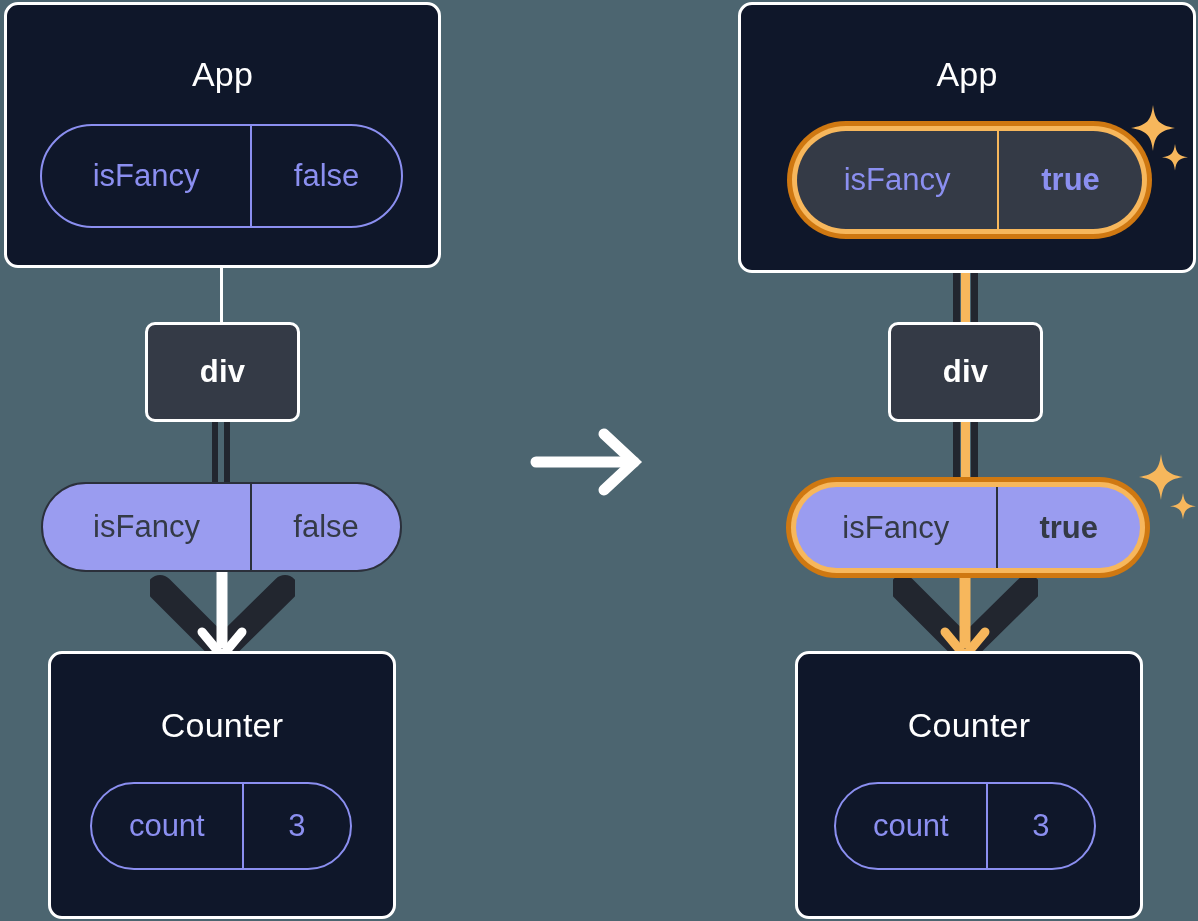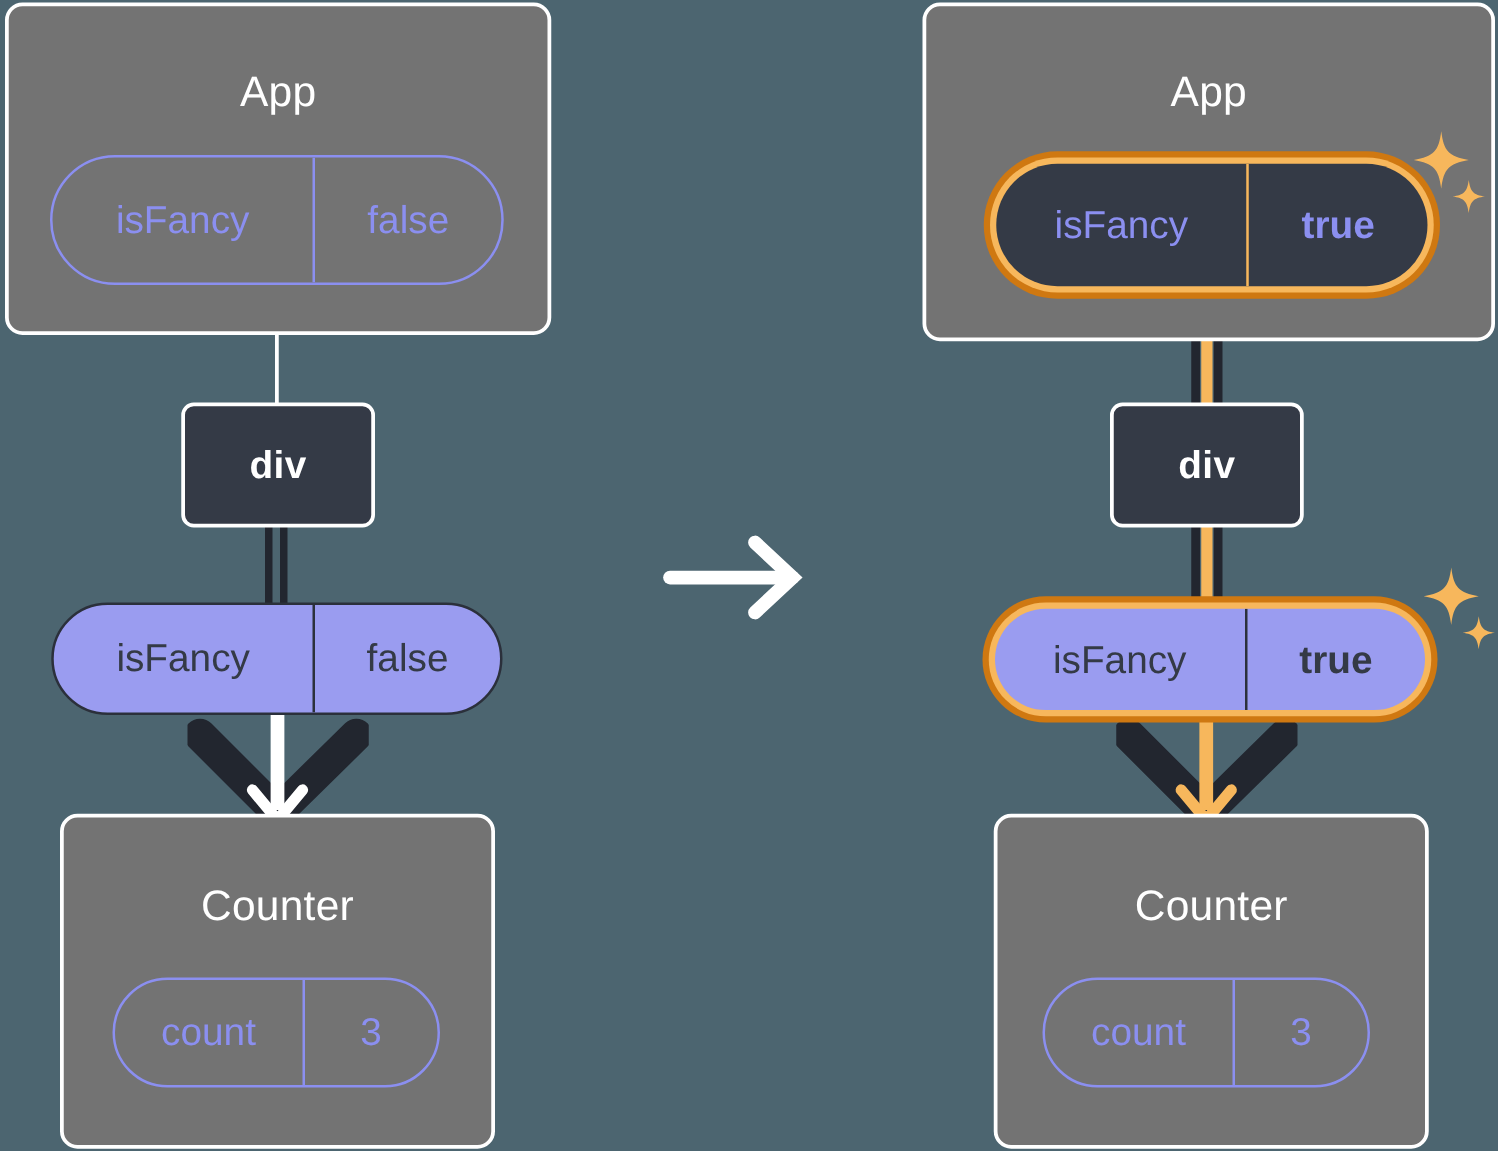--- a/index.html
+++ b/index.html
@@ -7,21 +7,21 @@
     width:1198px;height:921px;
     background:#4c6570;
     font-family:"Liberation Sans", sans-serif;
     overflow:hidden;
   }
   .stage{position:relative;width:1198px;height:921px;}
 
   
   .card{
     position:absolute;
-    background:#737373;
+    background:#0f172a;
     border:3px solid #ffffff;
     border-radius:14px;
     box-sizing:border-box;
   }
   .card-title{
     position:absolute;left:0;right:0;
     text-align:center;
     color:#ffffff;
     font-size:34px;
     font-weight:400;

